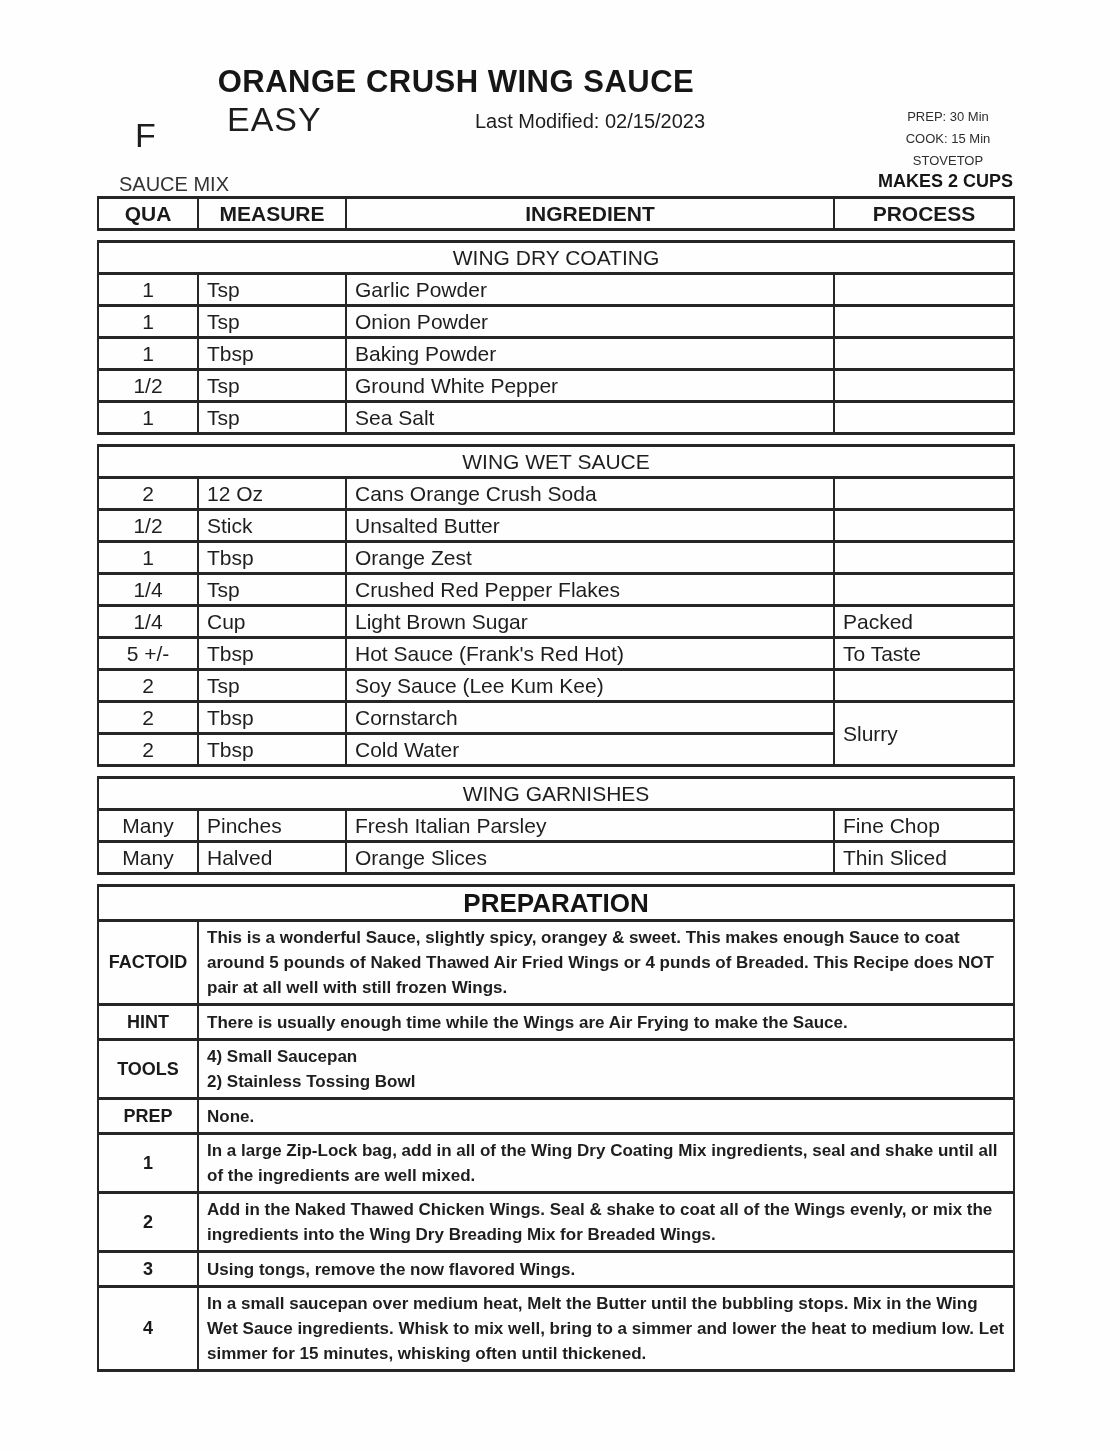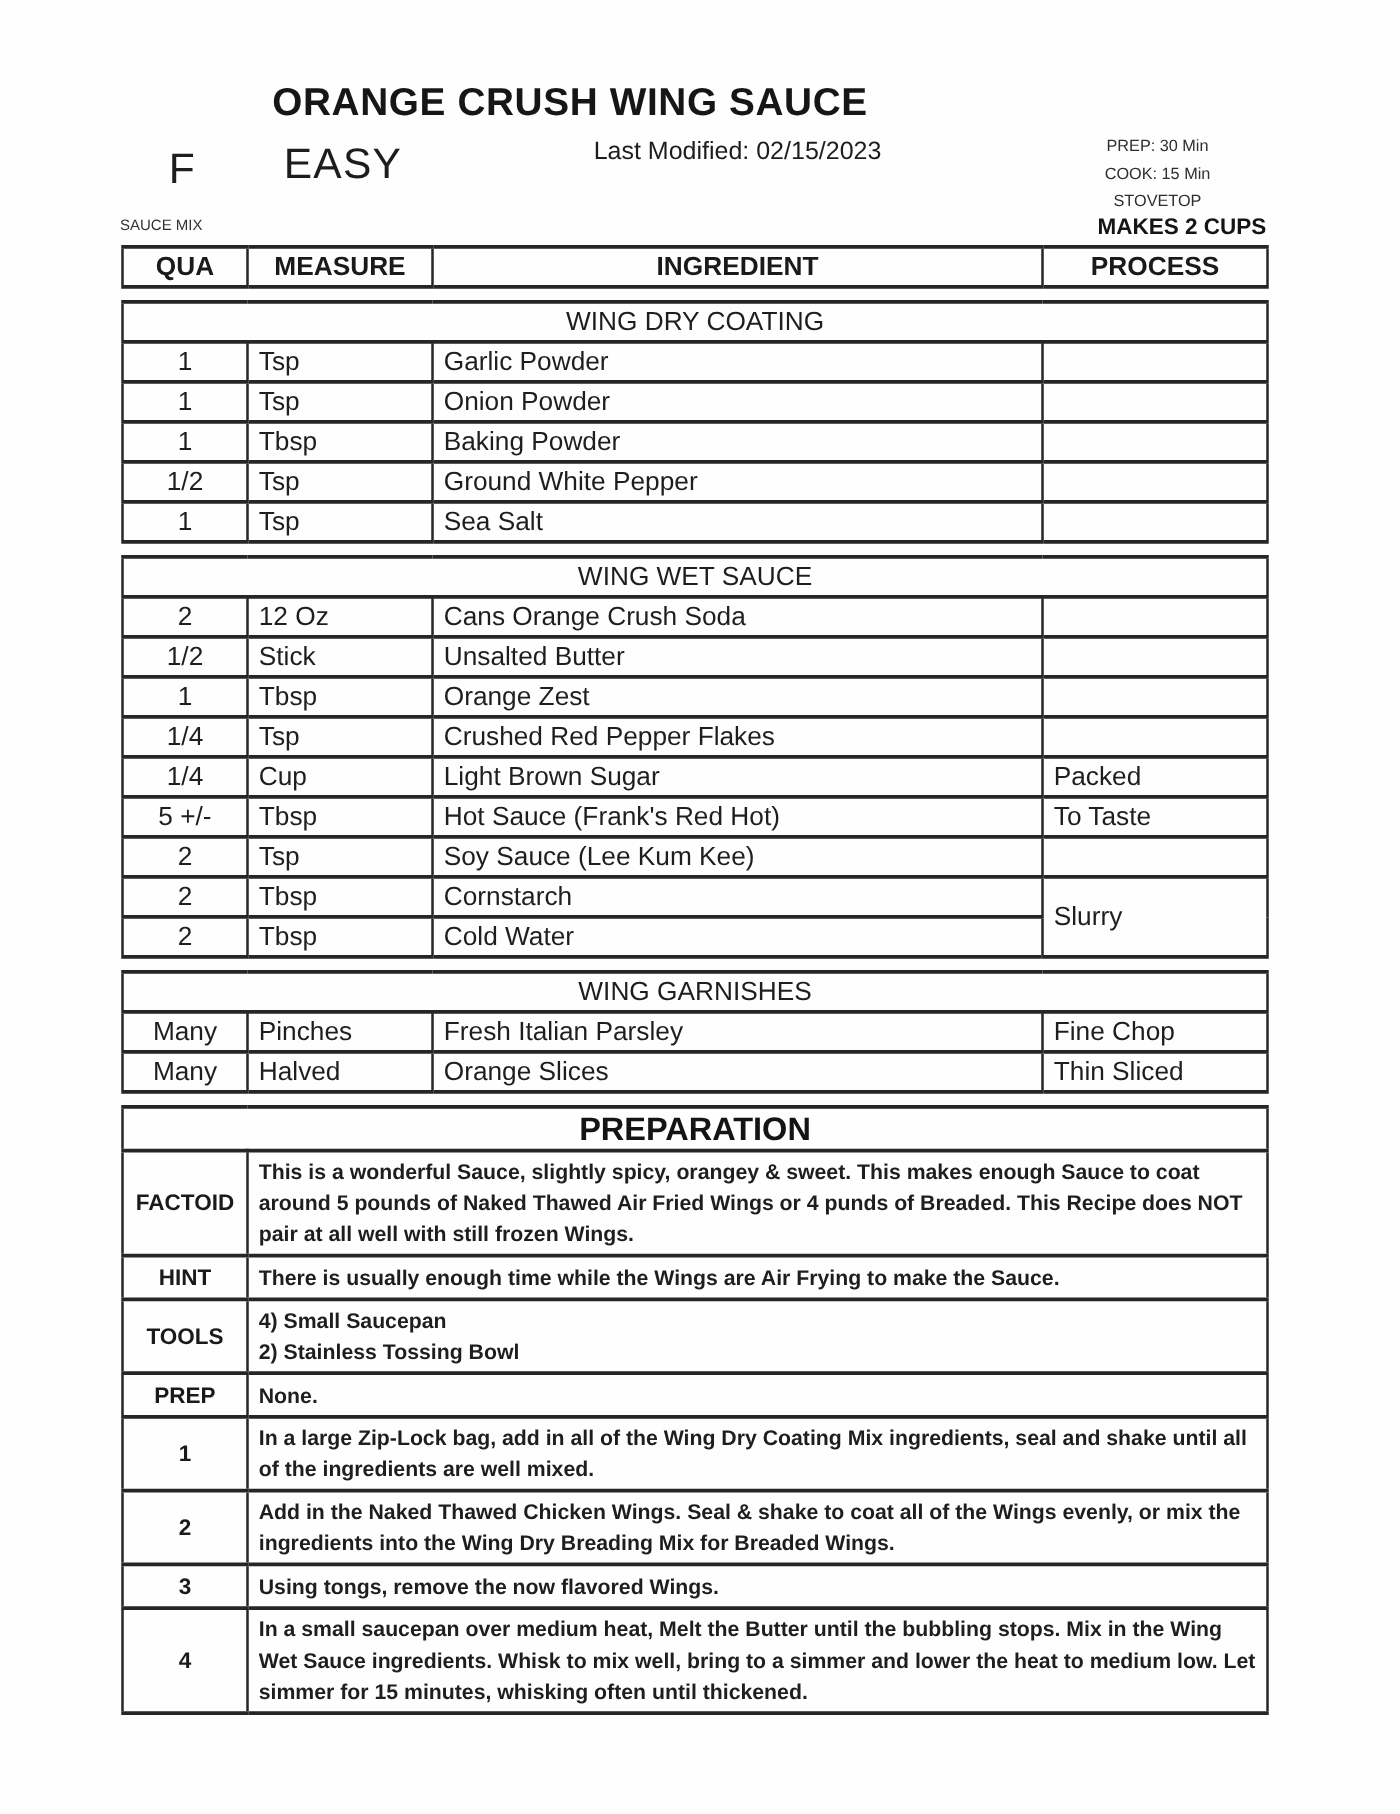--- a/index.html
+++ b/index.html
@@ -16,26 +16,26 @@
     .recipe-title {
       position: absolute; top: 64px; left: 0; width: 912px;
       text-align: center; font-size: 31px; font-weight: bold;
       letter-spacing: 0.5px; color: #161616;
     }
     .last-modified {
       position: absolute; top: 110px; left: 60px; width: 1060px;
       text-align: center; font-size: 20px; color: #1d1d1d;
     }
     .grade { position: absolute; top: 116px; left: 135px; font-size: 34px; color: #1d1d1d; }
-    .difficulty { position: absolute; top: 112px; left: 227px; font-size: 34px; letter-spacing: 1px; color: #1d1d1d; }
+    .difficulty { position: absolute; top: 100px; left: 227px; font-size: 34px; letter-spacing: 1px; color: #1d1d1d; }
     .meta-times {
-      position: absolute; top: 106px; left: 856px; width: 140px;
+      position: absolute; top: 106px; left: 878px; width: 140px;
       text-align: center; font-size: 13px; line-height: 22px; color: #2e2e2e;
     }
-    .category { position: absolute; top: 173px; left: 96px; font-size: 12px; color: #333333; }
+    .category { position: absolute; top: 173px; left: 119px; font-size: 20px; color: #333333; }
     .yield { position: absolute; top: 171px; right: 107px; font-size: 18px; font-weight: bold; color: #151515; }
 
     
     .content { position: absolute; top: 196px; left: 97px; width: 916px; }
 
     table { border-collapse: collapse; width: 100%; table-layout: fixed; margin: 0 0 9px 0; }
     td, th {
       border-left: 2px solid #262626; border-right: 2px solid #262626;
       border-top: 3px solid #262626; border-bottom: 3px solid #262626;
       padding: 0; vertical-align: middle; overflow: hidden;

